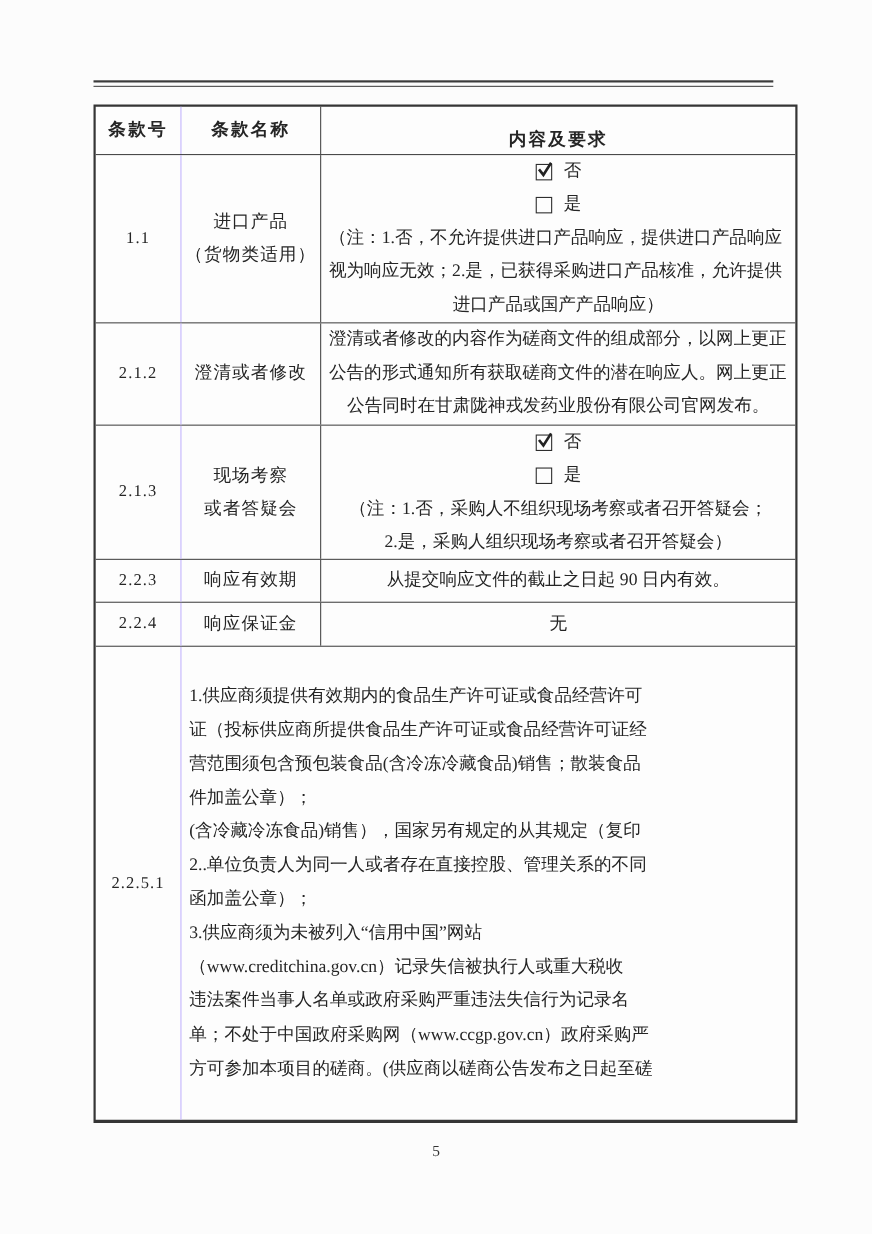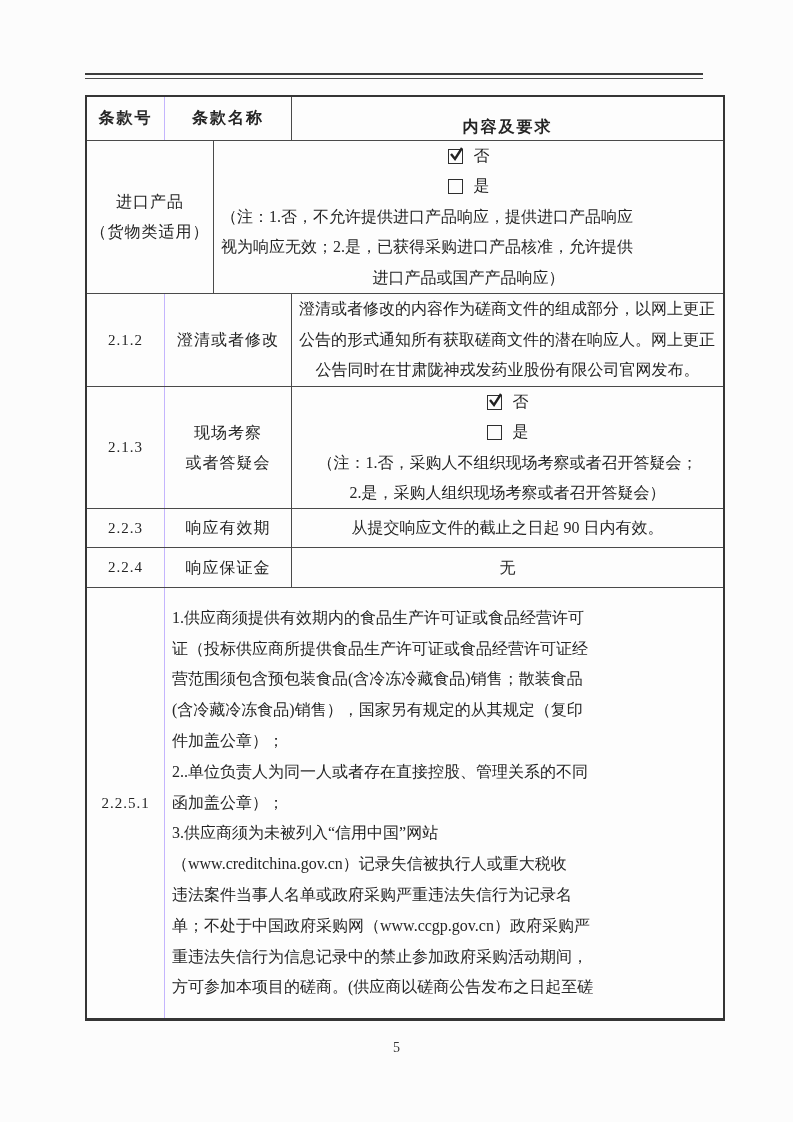--- a/index.html
+++ b/index.html
@@ -57,20 +57,23 @@
     </div>
     <div class="cell c2">
       <span>条款名称</span>
     </div>
     <div class="cell c3" style="align-items:center;justify-content:flex-end;">
       <span>内容及要求</span>
     </div>
   </div>
   <div id="rows-host">
       <div class="trow" style="height: 152px;">
+        <div class="cell c1">
+          <span class="clause-no">1.1</span>
+        </div>
         <div class="cell c2">
           <span class="clause-name">进口产品</span>
           <span class="clause-name">（货物类适用）</span>
         </div>
         <div class="cell c3" style="line-height: 30.4px;">
           <div class="cbx-line">
             <span class="cbx checked">
               <svg width="16" height="16" viewBox="0 0 16 16">
                 <path d="M3 8 L7 13 L14 2" fill="none" stroke="#222" stroke-width="2.4"></path>
               </svg>
@@ -147,28 +150,27 @@
         </div>
       </div>
       <div class="trow" style="height: 430px;">
         <div class="cell c1">
           <span class="clause-no">2.2.5.1</span>
         </div>
         <div class="cell c3" style="line-height: 30.8px;">
           <span class="cline left">1.供应商须提供有效期内的食品生产许可证或食品经营许可</span>
           <span class="cline left">证（投标供应商所提供食品生产许可证或食品经营许可证经</span>
           <span class="cline left">营范围须包含预包装食品(含冷冻冷藏食品)销售；散装食品</span>
+          <span class="cline left">件加盖公章）；</span>
           <span class="cline left">(含冷藏冷冻食品)销售），国家另有规定的从其规定（复印</span>
-          <span class="cline left">件加盖公章）；</span>
           <span class="cline left">2..单位负责人为同一人或者存在直接控股、管理关系的不同</span>
           <span class="cline left">函加盖公章）；</span>
           <span class="cline left">3.供应商须为未被列入“信用中国”网站</span>
           <span class="cline left">（www.creditchina.gov.cn）记录失信被执行人或重大税收</span>
           <span class="cline left">违法案件当事人名单或政府采购严重违法失信行为记录名</span>
           <span class="cline left">单；不处于中国政府采购网（www.ccgp.gov.cn）政府采购严</span>
-          <span class="cline left">重违法失信行为信息记录中的禁止参加政府采购活动期间，</span>
           <span class="cline left">方可参加本项目的磋商。(供应商以磋商公告发布之日起至磋</span>
         </div>
       </div>
     </div>
 </div>
 
 <div class="page-num">5</div>
 
 </body></html>

